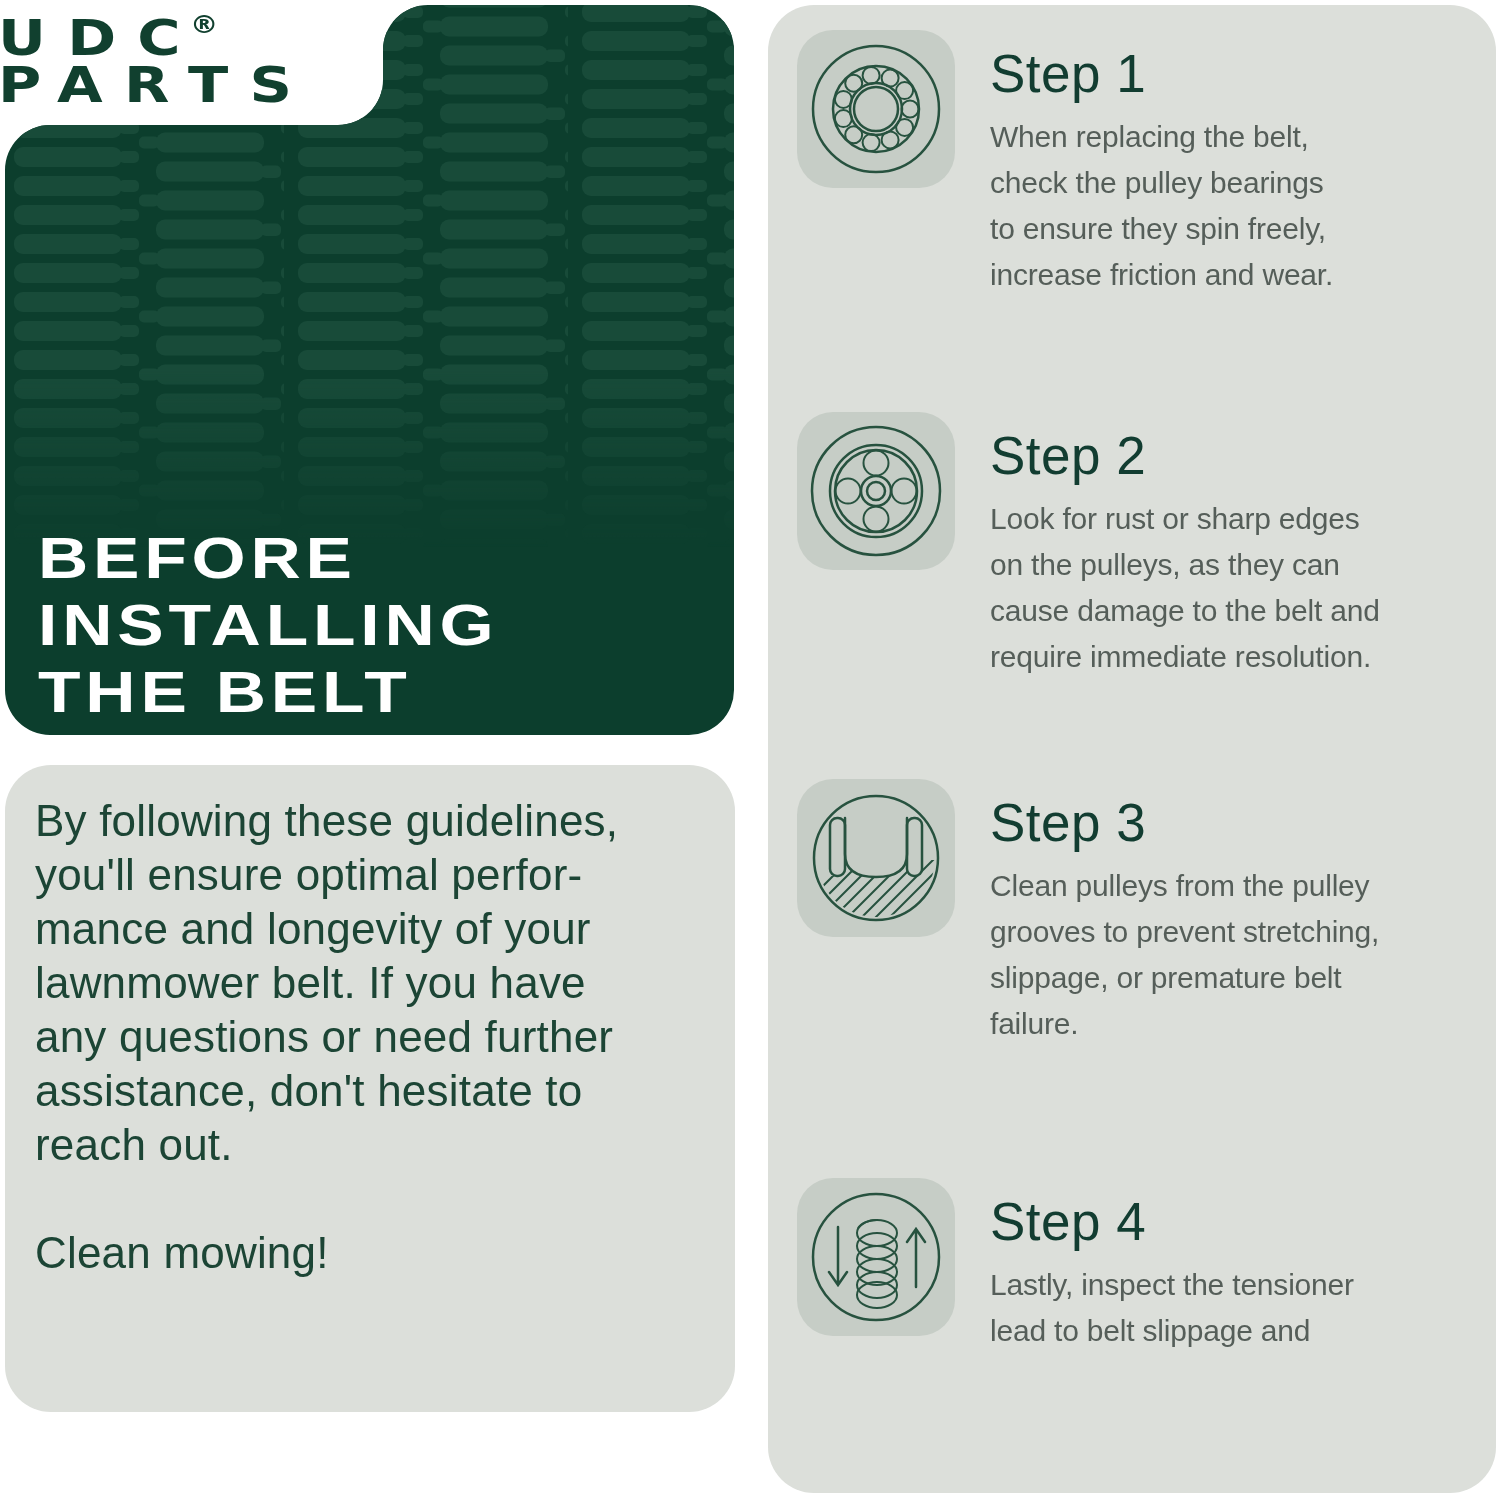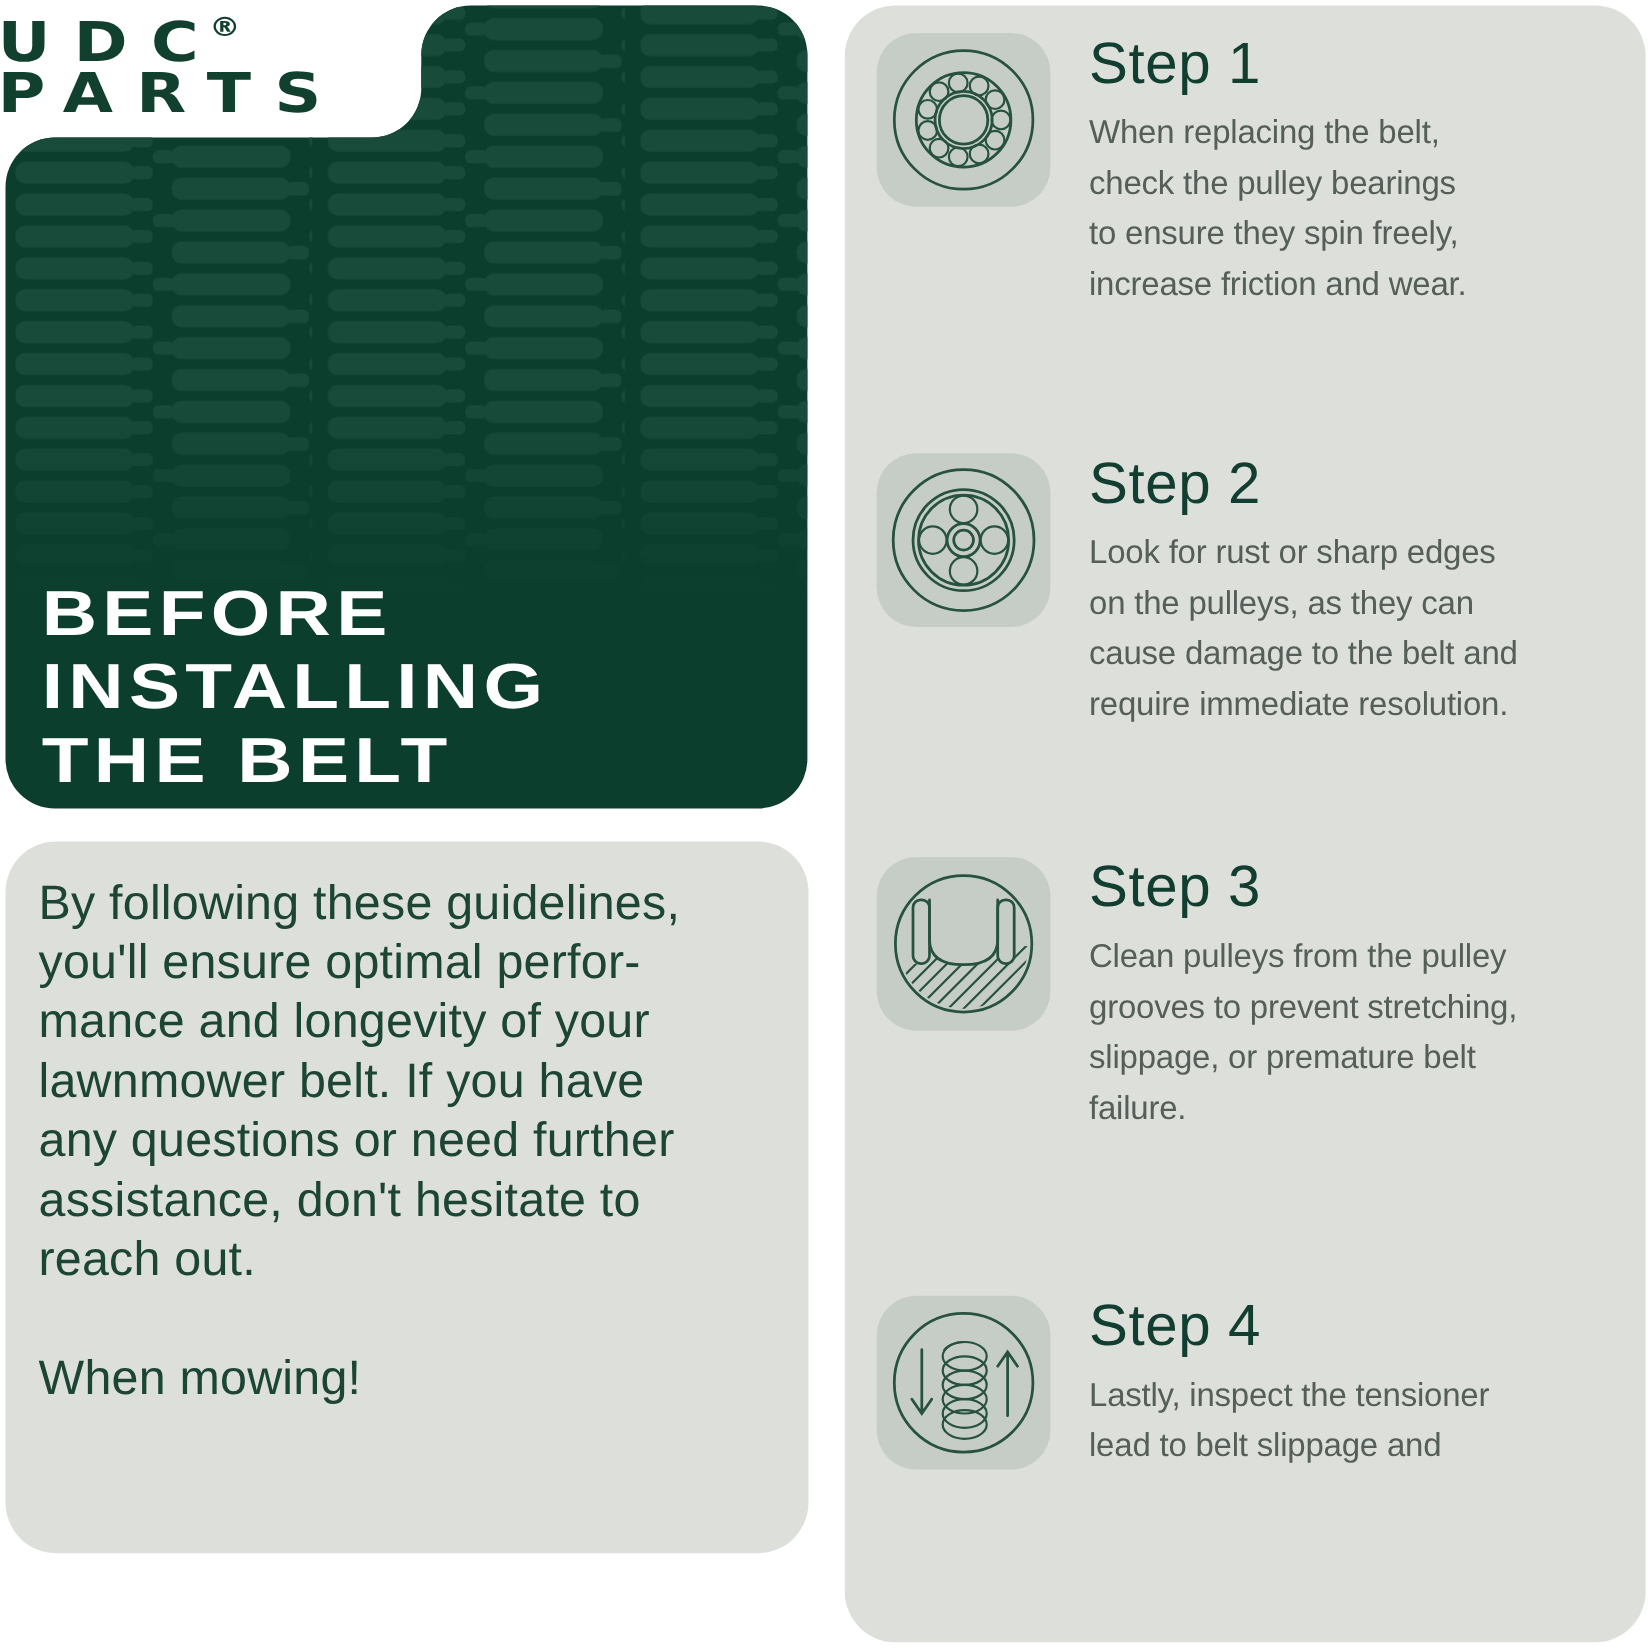--- a/index.html
+++ b/index.html
@@ -67,21 +67,21 @@
   .step-row.r4{top:1173px;}
   .tile{
     position:absolute;left:29px;top:0;width:158px;height:158px;
     background:var(--tile-gray);border-radius:36px;
   }
   .icon .ln{stroke:var(--icon-green);fill:none;stroke-width:2.5;stroke-linecap:round;}
   .icon .ln-thin{stroke:var(--icon-green);fill:none;stroke-width:2;}
   .step-text{position:absolute;left:222px;top:0;width:500px;}
   .step-title{
     color:var(--heading-green);font-size:53px;line-height:56px;
-    font-weight:400;margin:0 0 12px 0;letter-spacing:0.5px;
+    font-weight:400;margin:16px 0 12px 0;letter-spacing:0.5px;
   }
   .step-line{
     color:var(--body-gray);font-size:30px;line-height:46px;
     letter-spacing:-0.2px;white-space:nowrap;
   }
 </style>
 </head>
 <body>
 
 <svg class="abs hero-svg" width="736" height="740" viewBox="0 0 736 740">
@@ -131,21 +131,21 @@
 <div class="abs intro-card">
   <div class="intro-text">
     <div>By following these guidelines,</div>
     <div>you'll ensure optimal perfor-</div>
     <div>mance and longevity of your</div>
     <div>lawnmower belt. If you have</div>
     <div>any questions or need further</div>
     <div>assistance, don't hesitate to</div>
     <div>reach out.</div>
     <div class="intro-spacer"></div>
-    <div>When mowing!</div>
+    <div>Clean mowing!</div>
   </div>
 </div>
 
 <div class="abs steps-card">
 
   <div class="step-row r1">
     <div class="tile">
       <svg class="icon" width="158" height="158" viewBox="0 0 158 158">
         <g transform="translate(79,79)">
           <circle class="ln" r="63"></circle>

